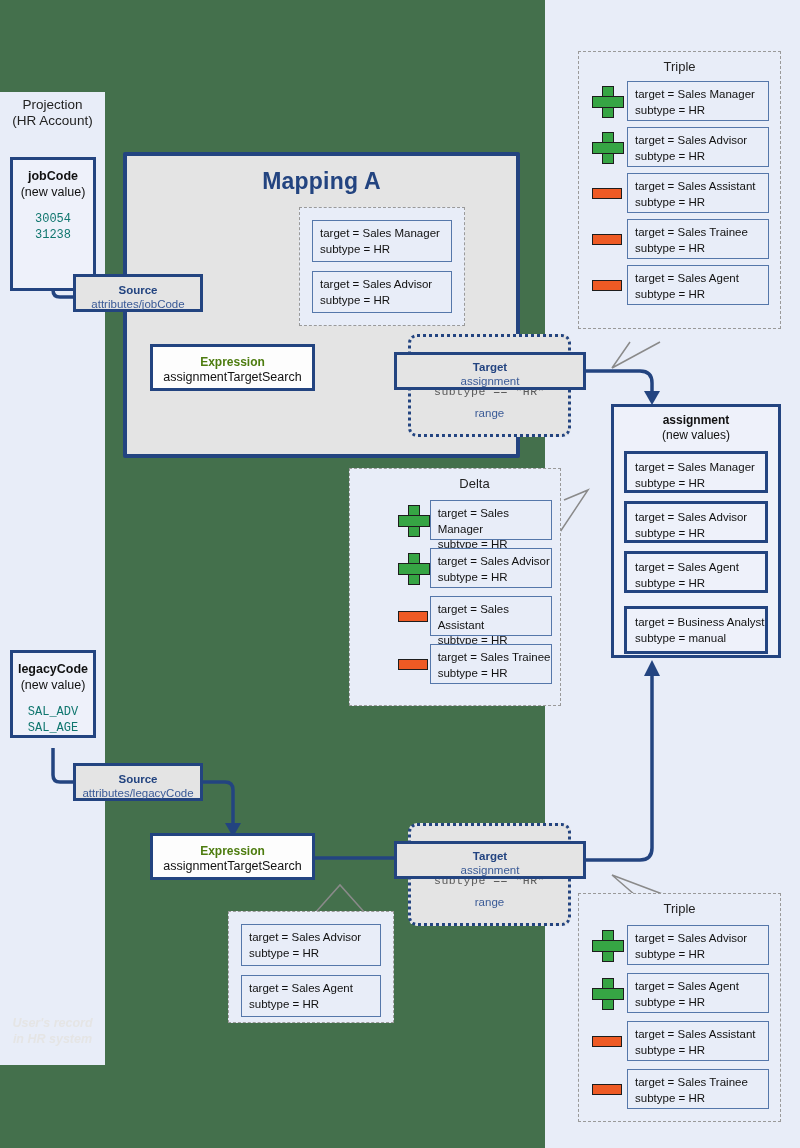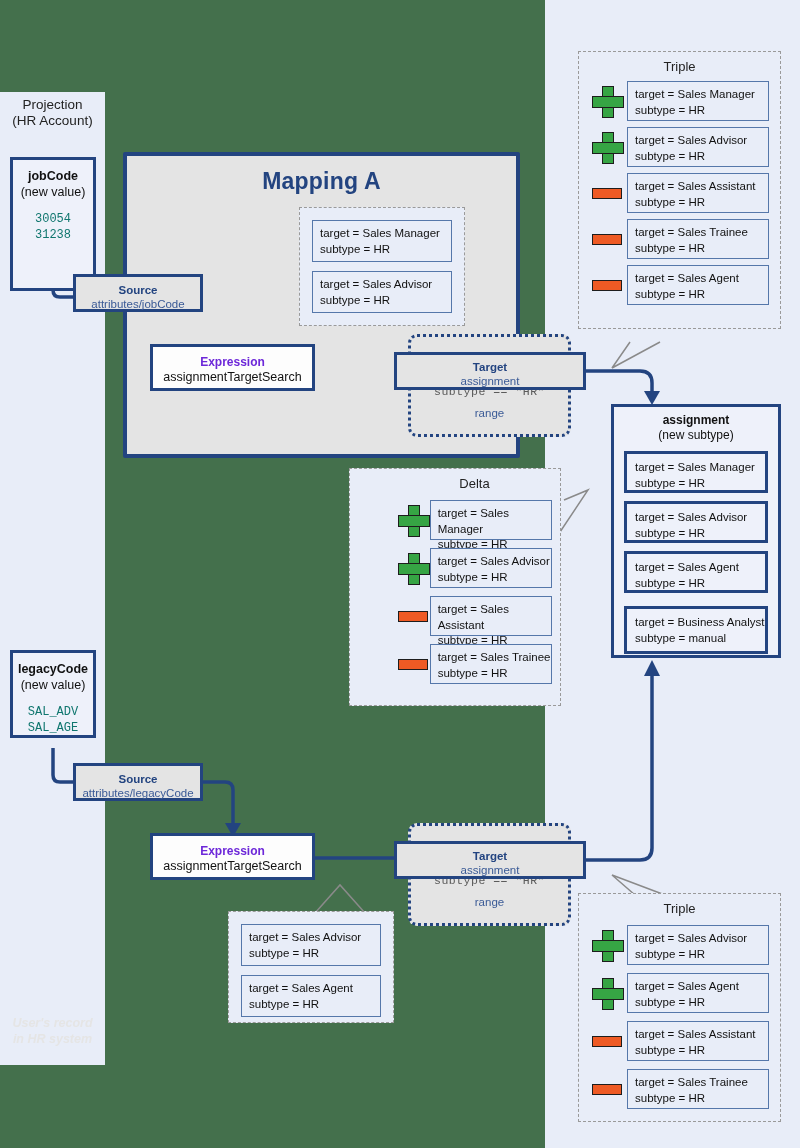--- a/index.html
+++ b/index.html
@@ -73,21 +73,21 @@
   .srcbox .sb-title { font-size:11.5px; font-weight:bold; color:#234480; line-height:14px; }
   .srcbox .sb-sub { font-size:11.5px; color:#3a5a96; line-height:14px; }
   .source-a { left:73px; top:274px; width:130px; height:38px; }
   .source-b { left:73px; top:763px; width:130px; height:38px; }
 
   
   .exprbox {
     background:#fdfdfd; border:3px solid #234480;
     text-align:center; padding-top:8px;
   }
-  .exprbox .eb-title { font-size:12px; font-weight:bold; color:#6d28d9; line-height:15px; }
+  .exprbox .eb-title { font-size:12px; font-weight:bold; color:#4d7c0f; line-height:15px; }
   .exprbox .eb-sub { font-size:12.5px; color:#111; line-height:15px; }
   .expr-a { left:150px; top:344px; width:165px; height:47px; }
   .expr-b { left:150px; top:833px; width:165px; height:47px; }
 
   
   .range-wrap {
     background:#e4e4e4;
     border:3px dotted #234480;
     border-radius:9px;
   }
@@ -341,21 +341,21 @@
             <div class="tl">target = Sales Agent</div>
             <div class="tl">subtype = HR</div>
           </div>
         </div>
       </div>
   </div>
 
   <div class="abs" id="assignment-box" style="left:611px; top:404px; width:170px; height:254px; background:#eef1fa; border:3px solid #234480;">
     <div style="text-align:center; padding-top:6px;">
       <div style="font-size:12px; font-weight:bold; color:#111; line-height:15px;">assignment</div>
-      <div style="font-size:12px; color:#111; line-height:15px;">(new subtype)</div>
+      <div style="font-size:12px; color:#111; line-height:15px;">(new values)</div>
     </div>
     <div id="assignment-list" style="padding: 0px 10px;">
         <div class="vbox" style="margin-top: 8px; height: 42px;">
           <div class="tl">target = Sales Manager</div>
           <div class="tl">subtype = HR</div>
         </div>
         <div class="vbox" style="margin-top: 8px; height: 42px;">
           <div class="tl">target = Sales Advisor</div>
           <div class="tl">subtype = HR</div>
         </div>

